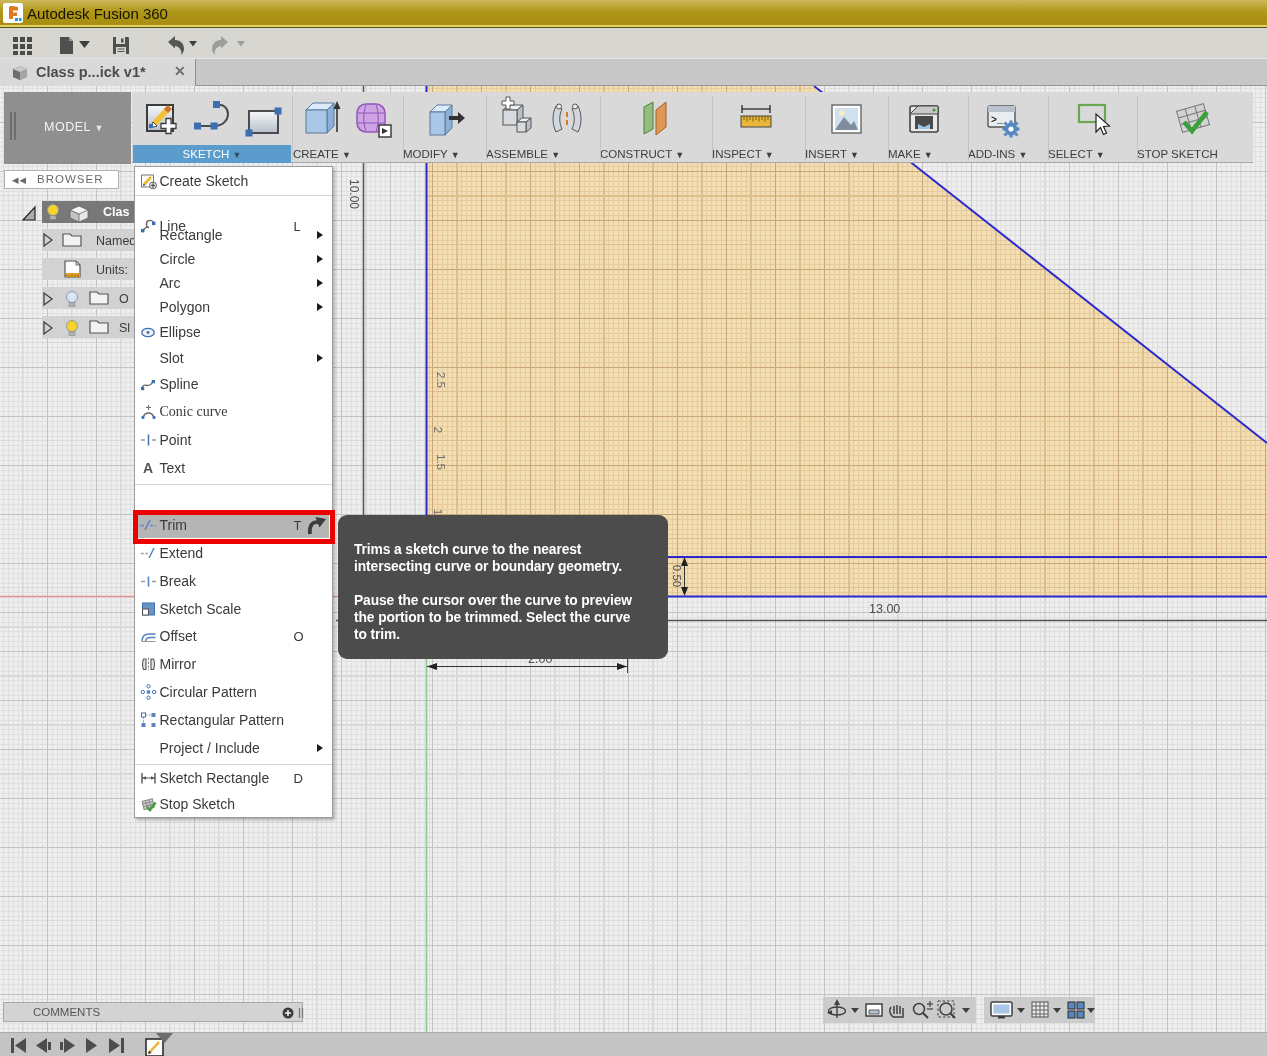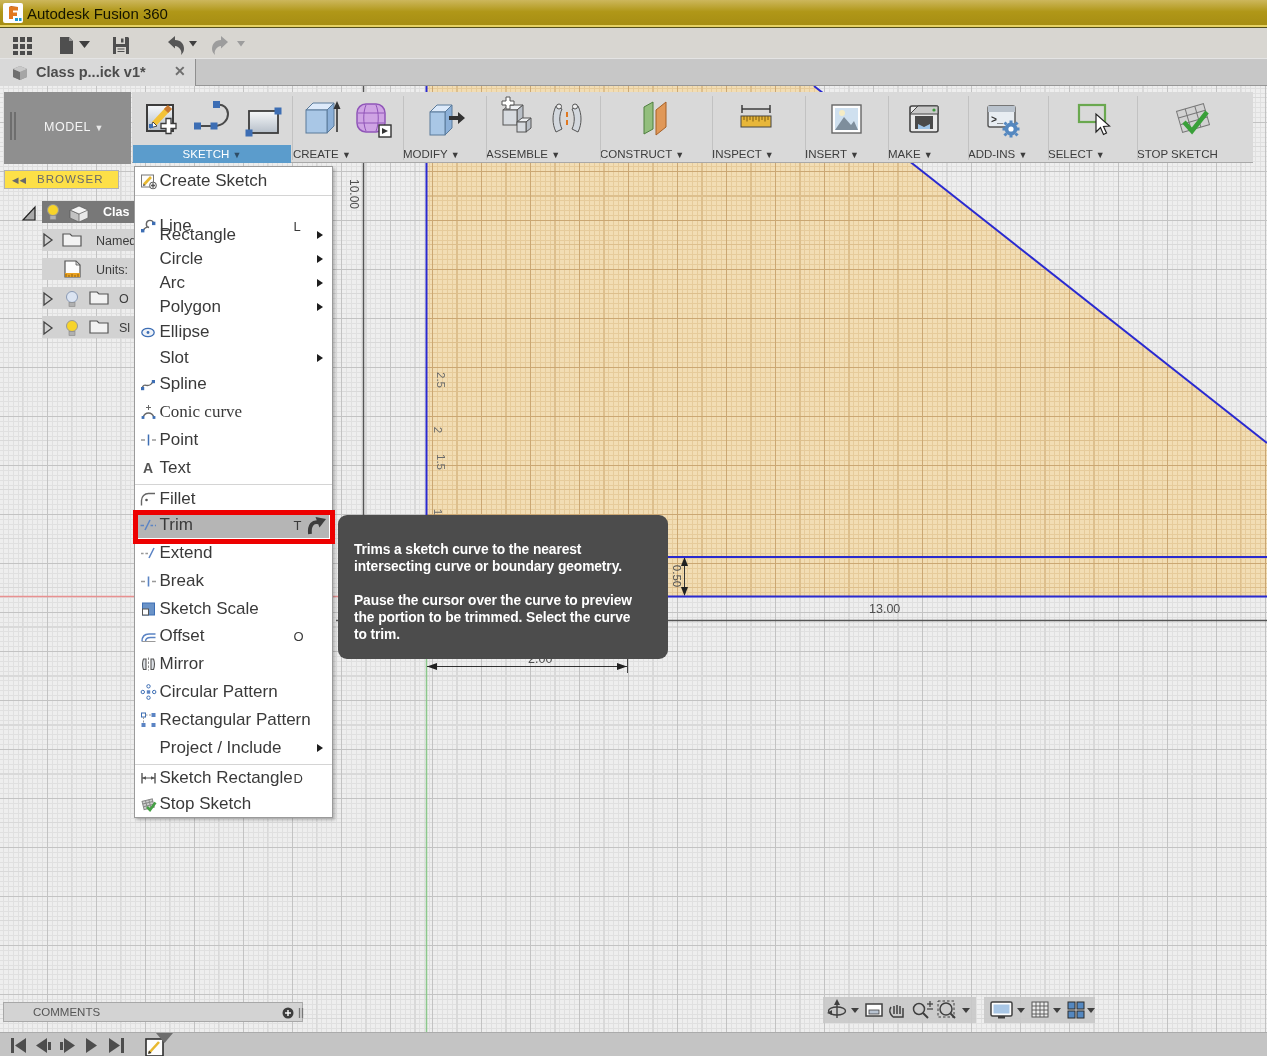--- a/index.html
+++ b/index.html
@@ -57,30 +57,30 @@
   .rsep { position:absolute; top:4px; height:64px; width:1px; background:#c2c2c2; }
   .rlabel { position:absolute; top:54px; height:17px; font-size:11.5px; color:#3d3d3d;
     line-height:17px; white-space:nowrap; }
   .caret { font-size:9px; color:#3d3d3d; }
   #sketchstrip { position:absolute; left:1px; top:53px; width:158px; height:18px; background:#5b9ccc;
     color:#fff; font-size:11.5px; text-align:center; line-height:18px; }
   #sketchstrip .caret { color:#2e4d66; }
 
   
   #browser { left:4px; top:170px; width:129px; z-index:3; }
-  #bheader { position:absolute; left:0; top:0; width:115px; height:19px; background:#fde047;
+  #bheader { position:absolute; left:0; top:0; width:115px; height:19px; background:#ffffff;
     border:1px solid #b2b2b2; font-size:11.5px; color:#6a6a6a; letter-spacing:1px; line-height:17px; }
   .brow { position:absolute; left:38px; width:95px; height:22px; background:#d2d2d2; }
 
   
   #menu { left:133.5px; top:166px; width:199px; height:652px; background:#ffffff;
     border:1px solid #9b9b9b; z-index:20; box-shadow:2px 2px 3px rgba(0,0,0,0.25); }
   .mitem { position:absolute; left:0; width:197px; }
   .micon { position:absolute; left:5px; top:50%; transform:translateY(-50%); }
-  .mtext { position:absolute; left:25px; top:50%; transform:translateY(-50%); font-size:17px; color:#3a3a3a; white-space:nowrap; }
+  .mtext { position:absolute; left:25px; top:50%; transform:translateY(-50%); font-size:14px; color:#3a3a3a; white-space:nowrap; }
   .mkey  { position:absolute; left:159px; top:50%; transform:translateY(-50%); font-size:13px; color:#3a3a3a; }
   .marrow{ position:absolute; left:182px; top:50%; transform:translateY(-50%); width:0; height:0;
     border-left:6px solid #1d1d1d; border-top:4.5px solid transparent; border-bottom:4.5px solid transparent; }
   .msep  { position:absolute; left:0; width:197px; height:1px; background:#d4d4d4; }
   #trimhl { position:absolute; left:3px; top:347px; width:191px; height:24px; background:#b5b5b5; }
   #redbox { left:133px; top:510px; width:202px; height:34px; border:5px solid #ed0000; z-index:22; }
 
   
   #tooltip { left:338px; top:515px; width:330px; height:144px; background:#4c4c4c; border-radius:9px;
     z-index:30; color:#ffffff; font-size:13.8px; font-weight:bold; line-height:17px;
@@ -453,27 +453,20 @@
       </svg>
     <span class="mtext">Point</span>
   </div>
   <div class="mitem" style="top:288px;height:26px;">
     <svg class="micon" width="17" height="17">
         <text x="3" y="13.5" font-size="14" font-weight="bold" fill="#555" font-family="Liberation Sans">A</text>
       </svg>
     <span class="mtext">Text</span>
   </div>
   <div class="msep" style="top:317px;"></div>
-  <div class="mitem" style="top:318px;height:28px;">
-    <svg class="micon" width="17" height="17">
-        <path d="M1.5,15 L1.5,10 A7,7 0 0 1 8.5,3 L15,3" stroke="#666" fill="none" stroke-width="1.4"></path>
-        <circle cx="6.5" cy="9.5" r="1.3" fill="#555"></circle>
-      </svg>
-    <span class="mtext">Fillet</span>
-  </div>
   <div class="mitem" style="top:345px;height:26px;">
     <svg class="micon" width="17" height="17">
         <line x1="0.5" y1="9" x2="4" y2="9" stroke="#5b84c4" stroke-width="1.5"></line>
         <line x1="5" y1="13.5" x2="10" y2="3.5" stroke="#5b84c4" stroke-width="1.6"></line>
         <line x1="10.5" y1="9" x2="16" y2="9" stroke="#5b84c4" stroke-width="1.5" stroke-dasharray="2.6,1.8"></line>
       </svg>
     <span class="mtext">Trim</span>
       <span class="mkey">T</span>
     <svg style="position:absolute;left:170px;top:50%;transform:translateY(-50%);" width="24" height="22">
         <path d="M5,20 C4,11 8,7 14,8.5" stroke="#3d3d3d" fill="none" stroke-width="3.8"></path>

